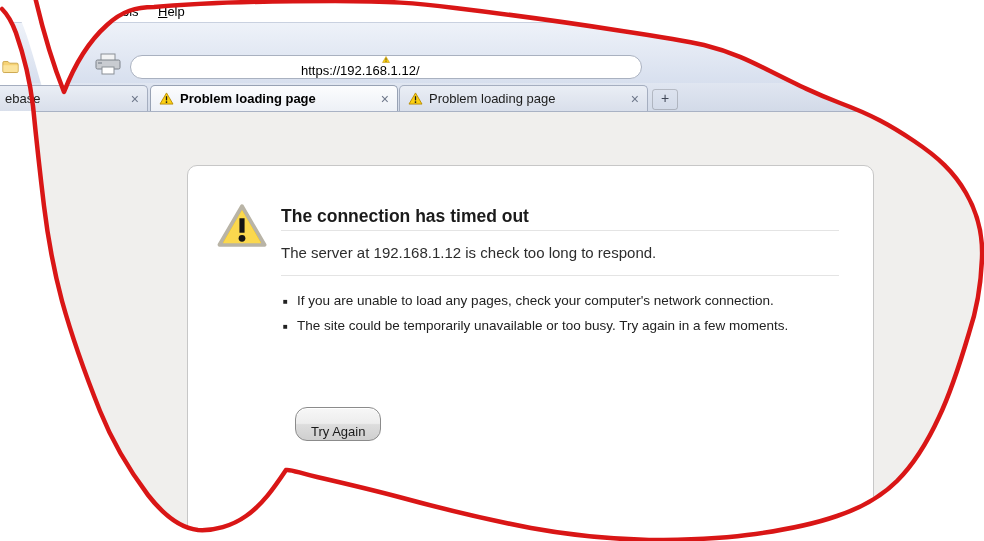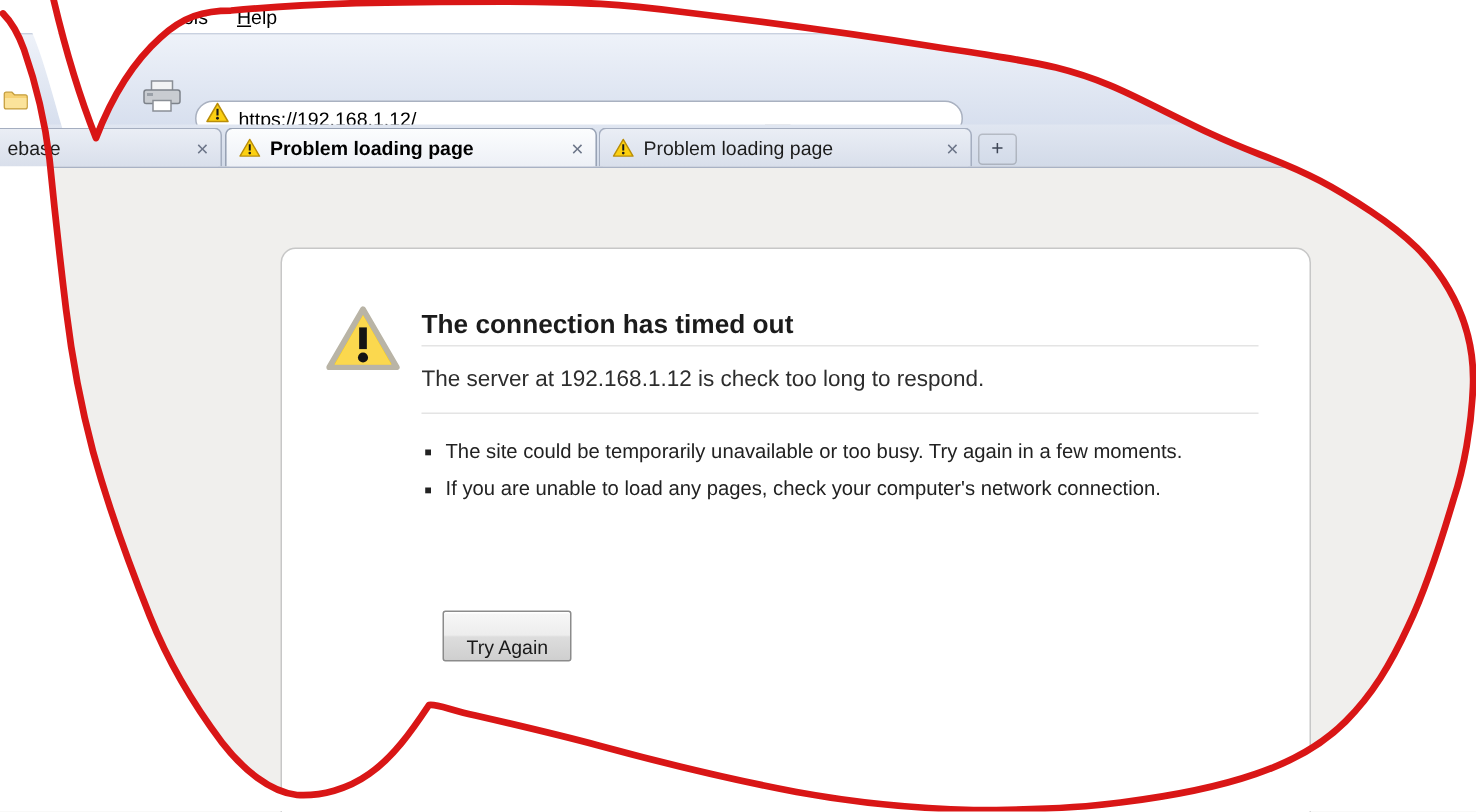--- a/index.html
+++ b/index.html
@@ -9,22 +9,22 @@
   
   #menu-row{position:absolute;left:0;top:0;width:984px;height:22px;background:#ffffff;}
   .menu-item{position:absolute;top:4px;font-size:13px;color:#000;white-space:nowrap;display:inline-block;}
   .menu-item.uline::first-letter{text-decoration:underline;}
 
   
   #band{position:absolute;left:0;top:22px;width:984px;height:61px;
     background:linear-gradient(#eef2f9,#d7dfee);border-top:1px solid #c9d1e0;}
 
   #print-button{position:absolute;left:93px;top:30px;width:30px;height:22px;}
-  #address-bar{position:absolute;left:130px;top:44px;width:512px;height:24px;background:#ffffff;
-    border:1px solid #a9b1c0;border-radius:13px;display:flex;padding:0 6px;box-sizing:border-box;}
+  #address-bar{position:absolute;left:130px;top:32px;width:512px;height:24px;background:#ffffff;
+    border:1px solid #a9b1c0;border-radius:13px;display:flex;align-items:center;padding:0 6px;box-sizing:border-box;flex-direction:column;}
   #url-input{border:none;outline:none;background:transparent;font-family:"Liberation Sans",sans-serif;
     font-size:13px;color:#000;flex:1;margin-left:6px;padding:0;}
 
   
   .bm{position:absolute;top:59px;height:18px;display:flex;align-items:center;white-space:nowrap;}
   .bm .lbl{font-size:13px;color:#151515;margin-left:5px;}
   .wiki-badge{width:15px;height:15px;background:#fff;border:1px solid #d5d5d5;color:#000;
     font-family:"Liberation Serif",serif;font-size:13px;font-weight:bold;line-height:15px;text-align:center;display:inline-block;}
 
   
@@ -47,21 +47,21 @@
     border:1px solid #c7c7c7;border-radius:10px;box-sizing:border-box;}
   #error-title{position:absolute;left:93px;top:40px;font-size:17.5px;font-weight:bold;color:#1b1b1b;margin:0;white-space:nowrap;}
   .rule{position:absolute;left:93px;width:558px;height:1px;background:#e4e4e4;}
   #error-message{position:absolute;left:93px;top:78px;font-size:15px;color:#2d2d2d;margin:0;white-space:nowrap;}
   #error-suggestions{position:absolute;left:95px;top:126px;margin:0;padding:0;list-style:none;width:518px;}
   #error-suggestions li{font-size:13.5px;color:#222;line-height:17px;margin-bottom:8px;padding-left:14px;position:relative;}
   #error-suggestions li::before{content:"■";position:absolute;left:0;top:1px;font-size:8px;color:#222;}
   #try-again-button{position:absolute;left:107px;top:241px;height:25px;padding:16px 15px;
     font-family:"Liberation Sans",sans-serif;font-size:13px;color:#1a1a1a;
     background:linear-gradient(#f7f7f7,#ededed 48%,#dddddd 52%,#cfcfcf);
-    border:1px solid #8b8b8b;border-radius:2px;box-shadow:inset 0 1px 0 #ffffff;}
+    border:1px solid #8b8b8b;border-radius:12px;box-shadow:inset 0 1px 0 #ffffff;}
 
   #big-warning{position:absolute;left:28px;top:37px;}
 
   
   #eraser-overlay{position:absolute;left:0;top:0;z-index:20;pointer-events:none;}
   #stray-folder{position:absolute;left:2px;top:60px;z-index:30;}
   .tab-first{z-index:30;}
   #annotation-circle{position:absolute;left:0;top:0;z-index:40;pointer-events:none;}
 </style>
 </head>
@@ -171,22 +171,22 @@
         <path d="M16 2 L30 26 H2 Z" fill="#f8cb12" stroke="#b9b4a6" stroke-width="2.4" stroke-linejoin="round"></path>
         <path d="M16 4.5 L27.8 25 H4.2 Z" fill="#fbd84e"></path>
         <rect x="14.4" y="9.5" width="3.2" height="9" fill="#141414"></rect>
         <circle cx="16" cy="22" r="2.1" fill="#141414"></circle>
       </svg>
       <h1 id="error-title">The connection has timed out</h1>
       <div class="rule" style="top:64px;"></div>
       <p id="error-message">The server at 192.168.1.12 is check too long to respond.</p>
       <div class="rule" style="top:109px;"></div>
       <ul id="error-suggestions">
+        <li>If you are unable to load any pages, check your computer's network connection.</li>
         <li>The site could be temporarily unavailable or too busy. Try again in a few moments.</li>
-        <li>If you are unable to load any pages, check your computer's network connection.</li>
       </ul>
       <button id="try-again-button">Try Again</button>
     </div>
   </div>
 
 </div>
 
 <svg id="eraser-overlay" width="984" height="541" viewBox="0 0 984 541">
   <path fill="#ffffff" fill-rule="evenodd" d="M0,0 H984 V541 H0 Z M 33,-12 C 42,28 52,62 64,92 C 74,66 88,42 107,25 C 122,11 136,7 154,7 C 210,2 260,1 335,1 C 390,1 415,3 455,8 C 505,14 565,22 622,31 C 662,37 682,40 704,45 C 732,52 750,61 770,71 C 800,86 814,93 840,103 C 872,115 890,125 914,141 C 938,157 954,172 966,193 C 977,212 983,234 982,258 C 981,284 976,312 969,333 C 961,360 951,392 939,417 C 927,443 915,463 897,481 C 881,497 861,508 837,516 C 811,525 779,531 747,535 C 717,539 679,540 649,540 C 609,539 569,535 531,528 C 489,520 443,509 399,497 C 369,489 343,483 317,477 C 299,473 291,469 286,470 C 274,488 262,505 246,516 C 232,526 214,531 198,530 C 180,528 162,513 148,495 C 130,471 112,441 100,411 C 86,376 72,337 62,301 C 54,271 48,239 44,206 C 40,173 36,136 33,106 C 30,81 24,56 16,33 C 12,22 7,14 2,9 Z"></path>
   <path fill="#ffffff" d="M 30,-6 C 40,26 50,58 61,85 L 42,87 C 34,60 27,30 15,8 Z"></path>

